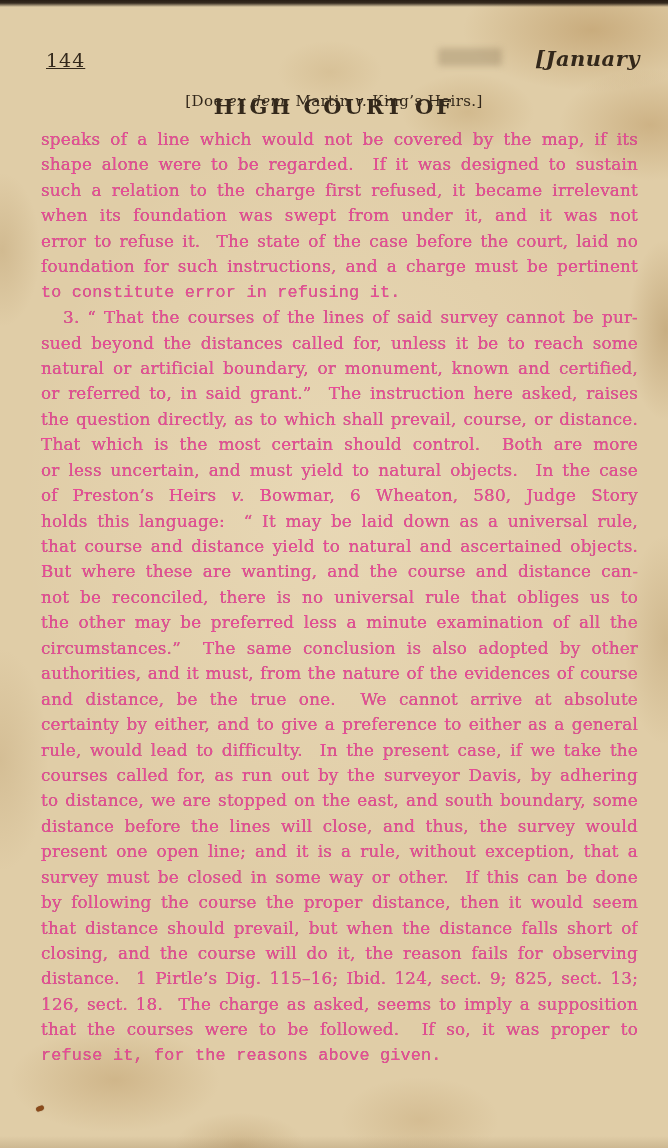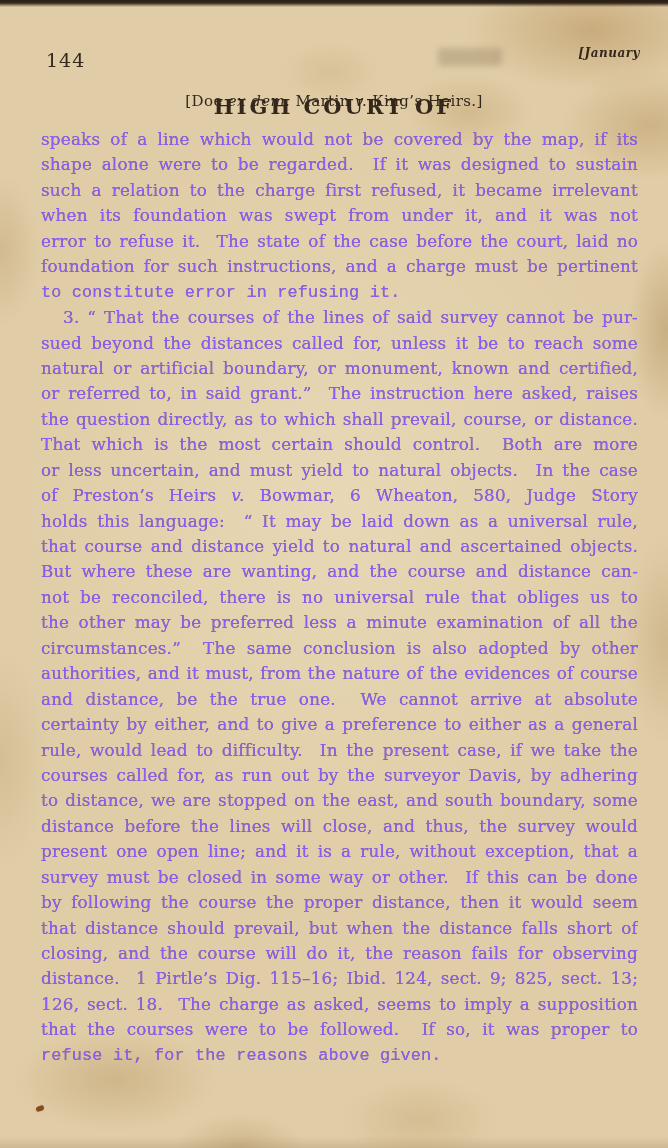--- a/index.html
+++ b/index.html
@@ -31,37 +31,37 @@
     position:absolute;left:438px;top:48px;width:64px;height:18px;
     background:rgba(130,110,75,0.30);filter:blur(3px);border-radius:3px;
   }
   .ink-speck{
     position:absolute;left:36px;top:1106px;width:8px;height:5px;
     background:#8a4a1a;border-radius:50% 40% 50% 40%;transform:rotate(-20deg);
     box-shadow:0 0 1px rgba(90,40,10,0.8);
   }
   .header{position:absolute;left:0;top:0;width:100%;color:#33281b;}
   .page-number{
-    position:absolute;left:46px;top:49px;font-size:19px;letter-spacing:1px;
+    position:absolute;left:46px;top:49px;font-size:19px;letter-spacing:1px;text-decoration:underline;
   }
   .running-head{
     position:absolute;left:0;right:0;top:46px;text-align:center;
     font-size:21px;letter-spacing:3px;font-weight:600;margin-top:48px;
   }
   .issue-month{
-    position:absolute;right:28px;top:46px;font-size:12px;
+    position:absolute;right:28px;top:46px;font-size:21px;
     font-style:italic;font-weight:600;letter-spacing:0.5px;
   }
   .case-caption{
     position:absolute;left:0;right:0;top:92px;text-align:center;
     font-size:15px;letter-spacing:0.4px;
   }
   .body-text{
     position:absolute;left:41px;top:127px;width:597px;
-    font-size:16.8px;line-height:25.45px;color:#8b5cf6;
+    font-size:16.8px;line-height:25.45px;color:#ec4899;
     text-shadow:0 0 0.5px rgba(45,33,20,0.55);
     letter-spacing:0.2px;
   }
   .line{
     text-align:justify;text-align-last:justify;
     height:25.45px;overflow:hidden;white-space:normal;
   }
   .line.flush{text-align-last:left;font-family:Liberation Mono, monospace;}
   .line.indent{padding-left:22px;}
   .line i{font-style:italic;}

